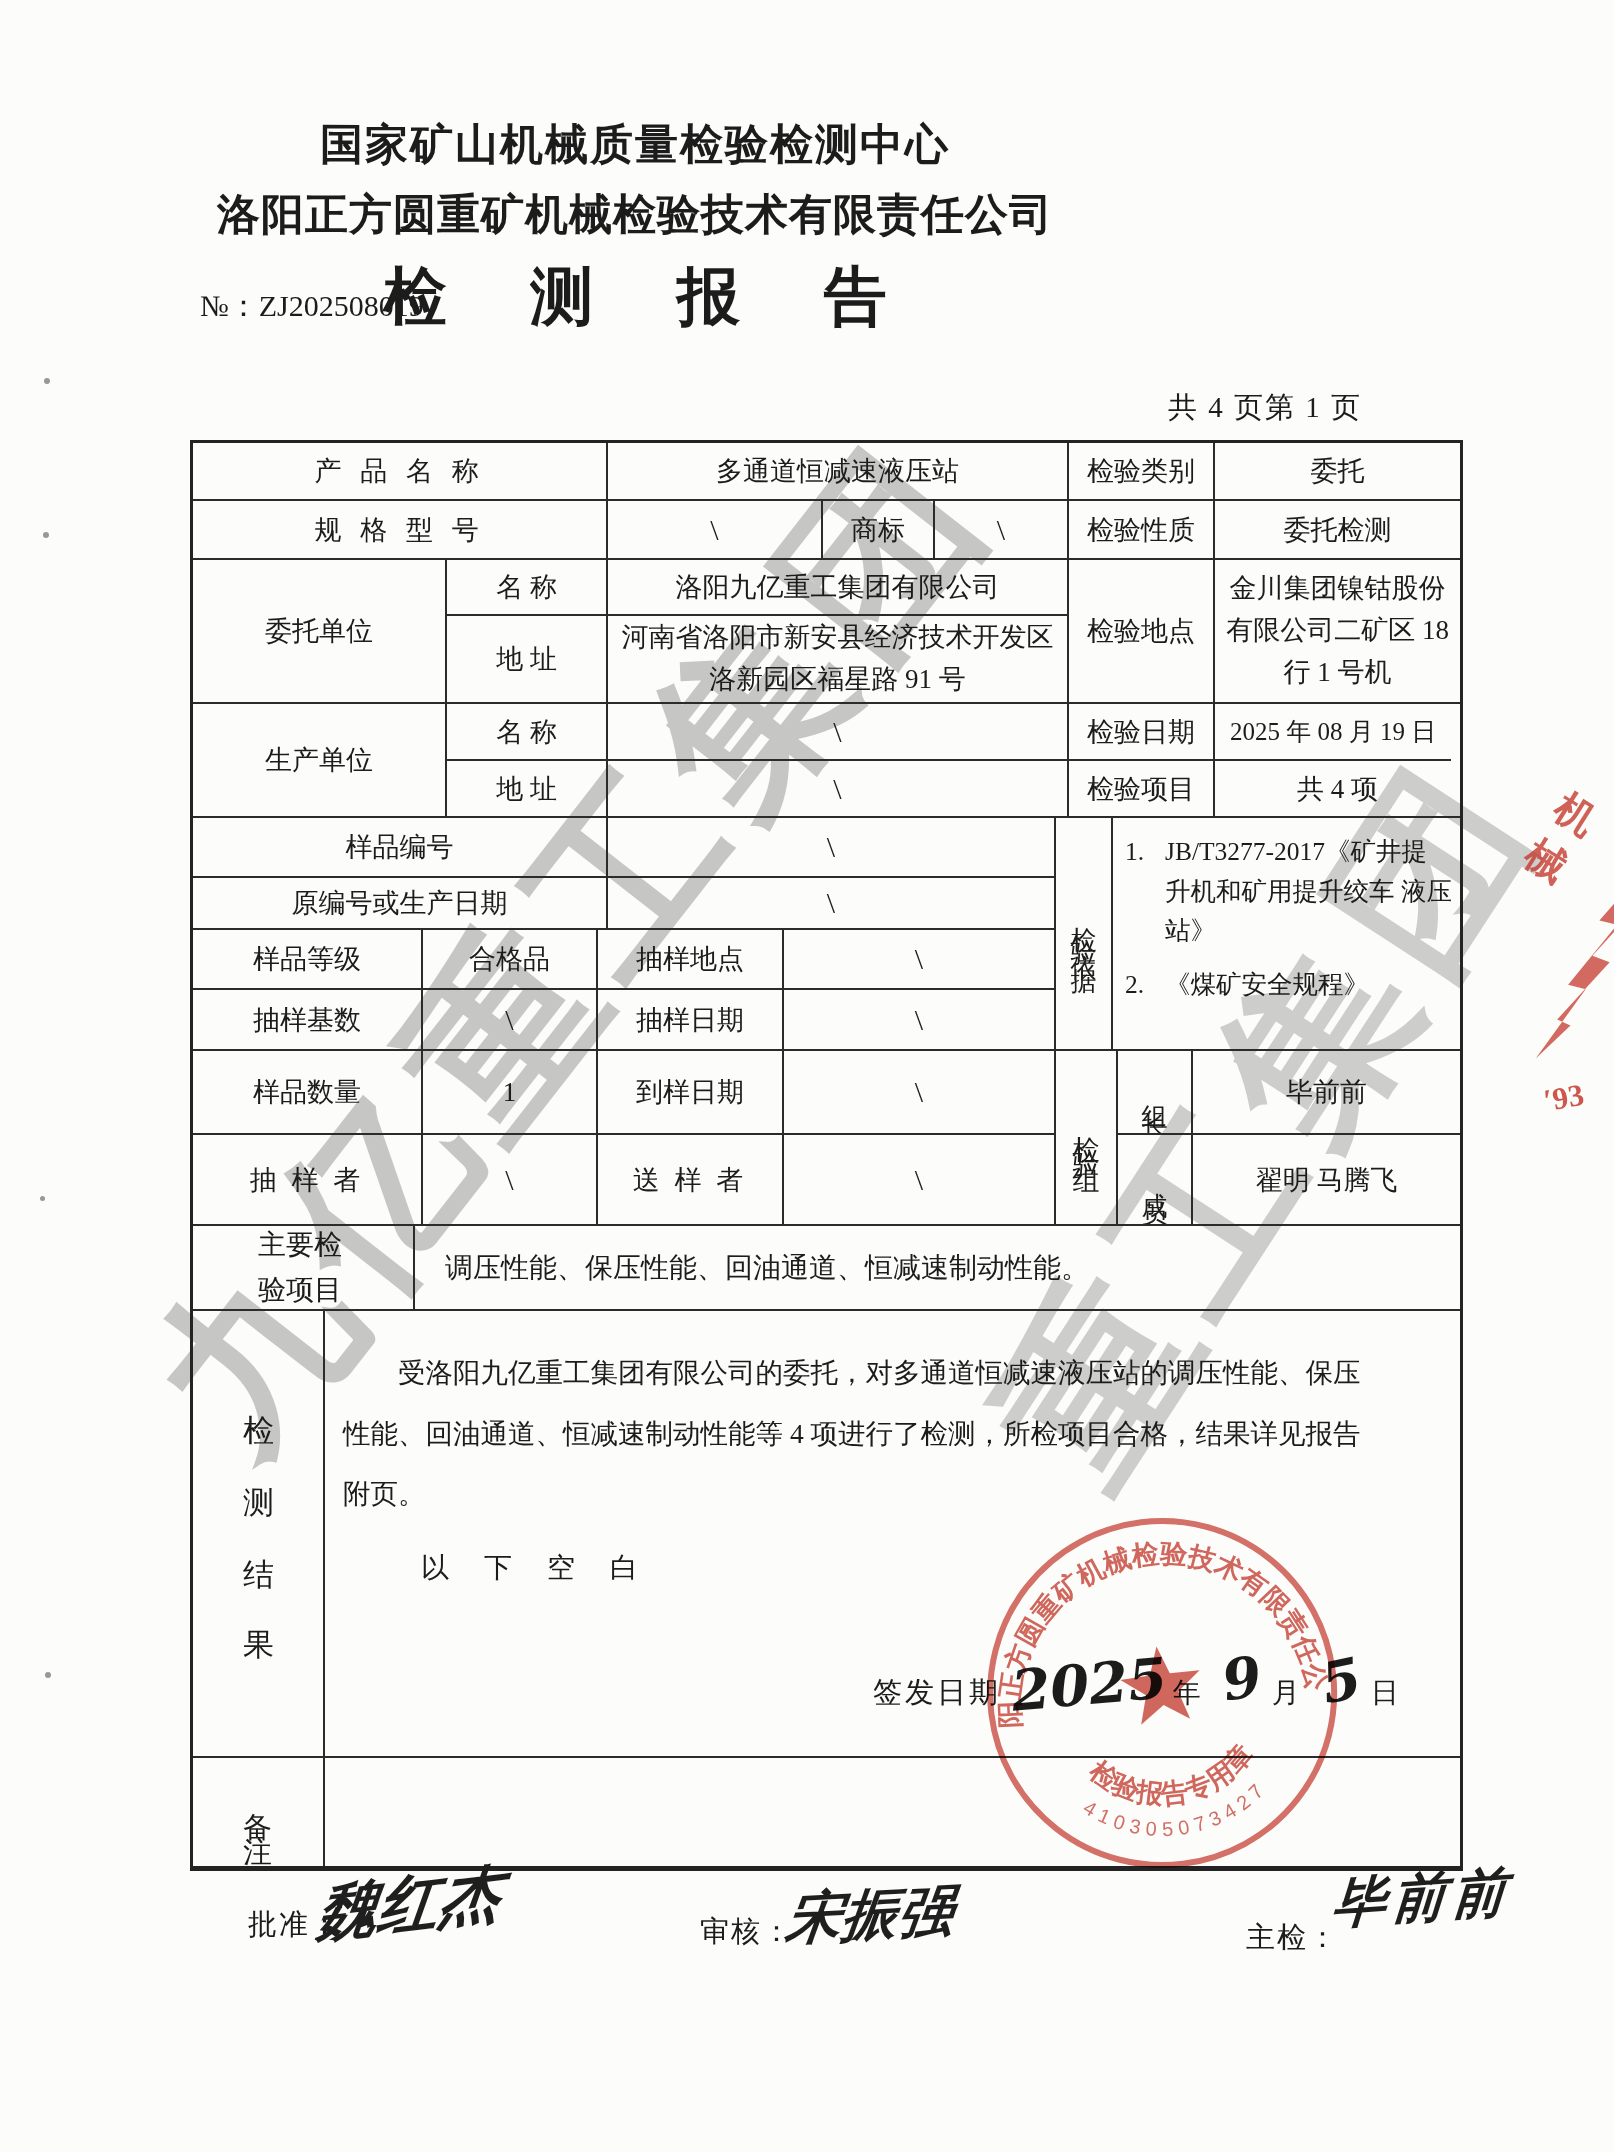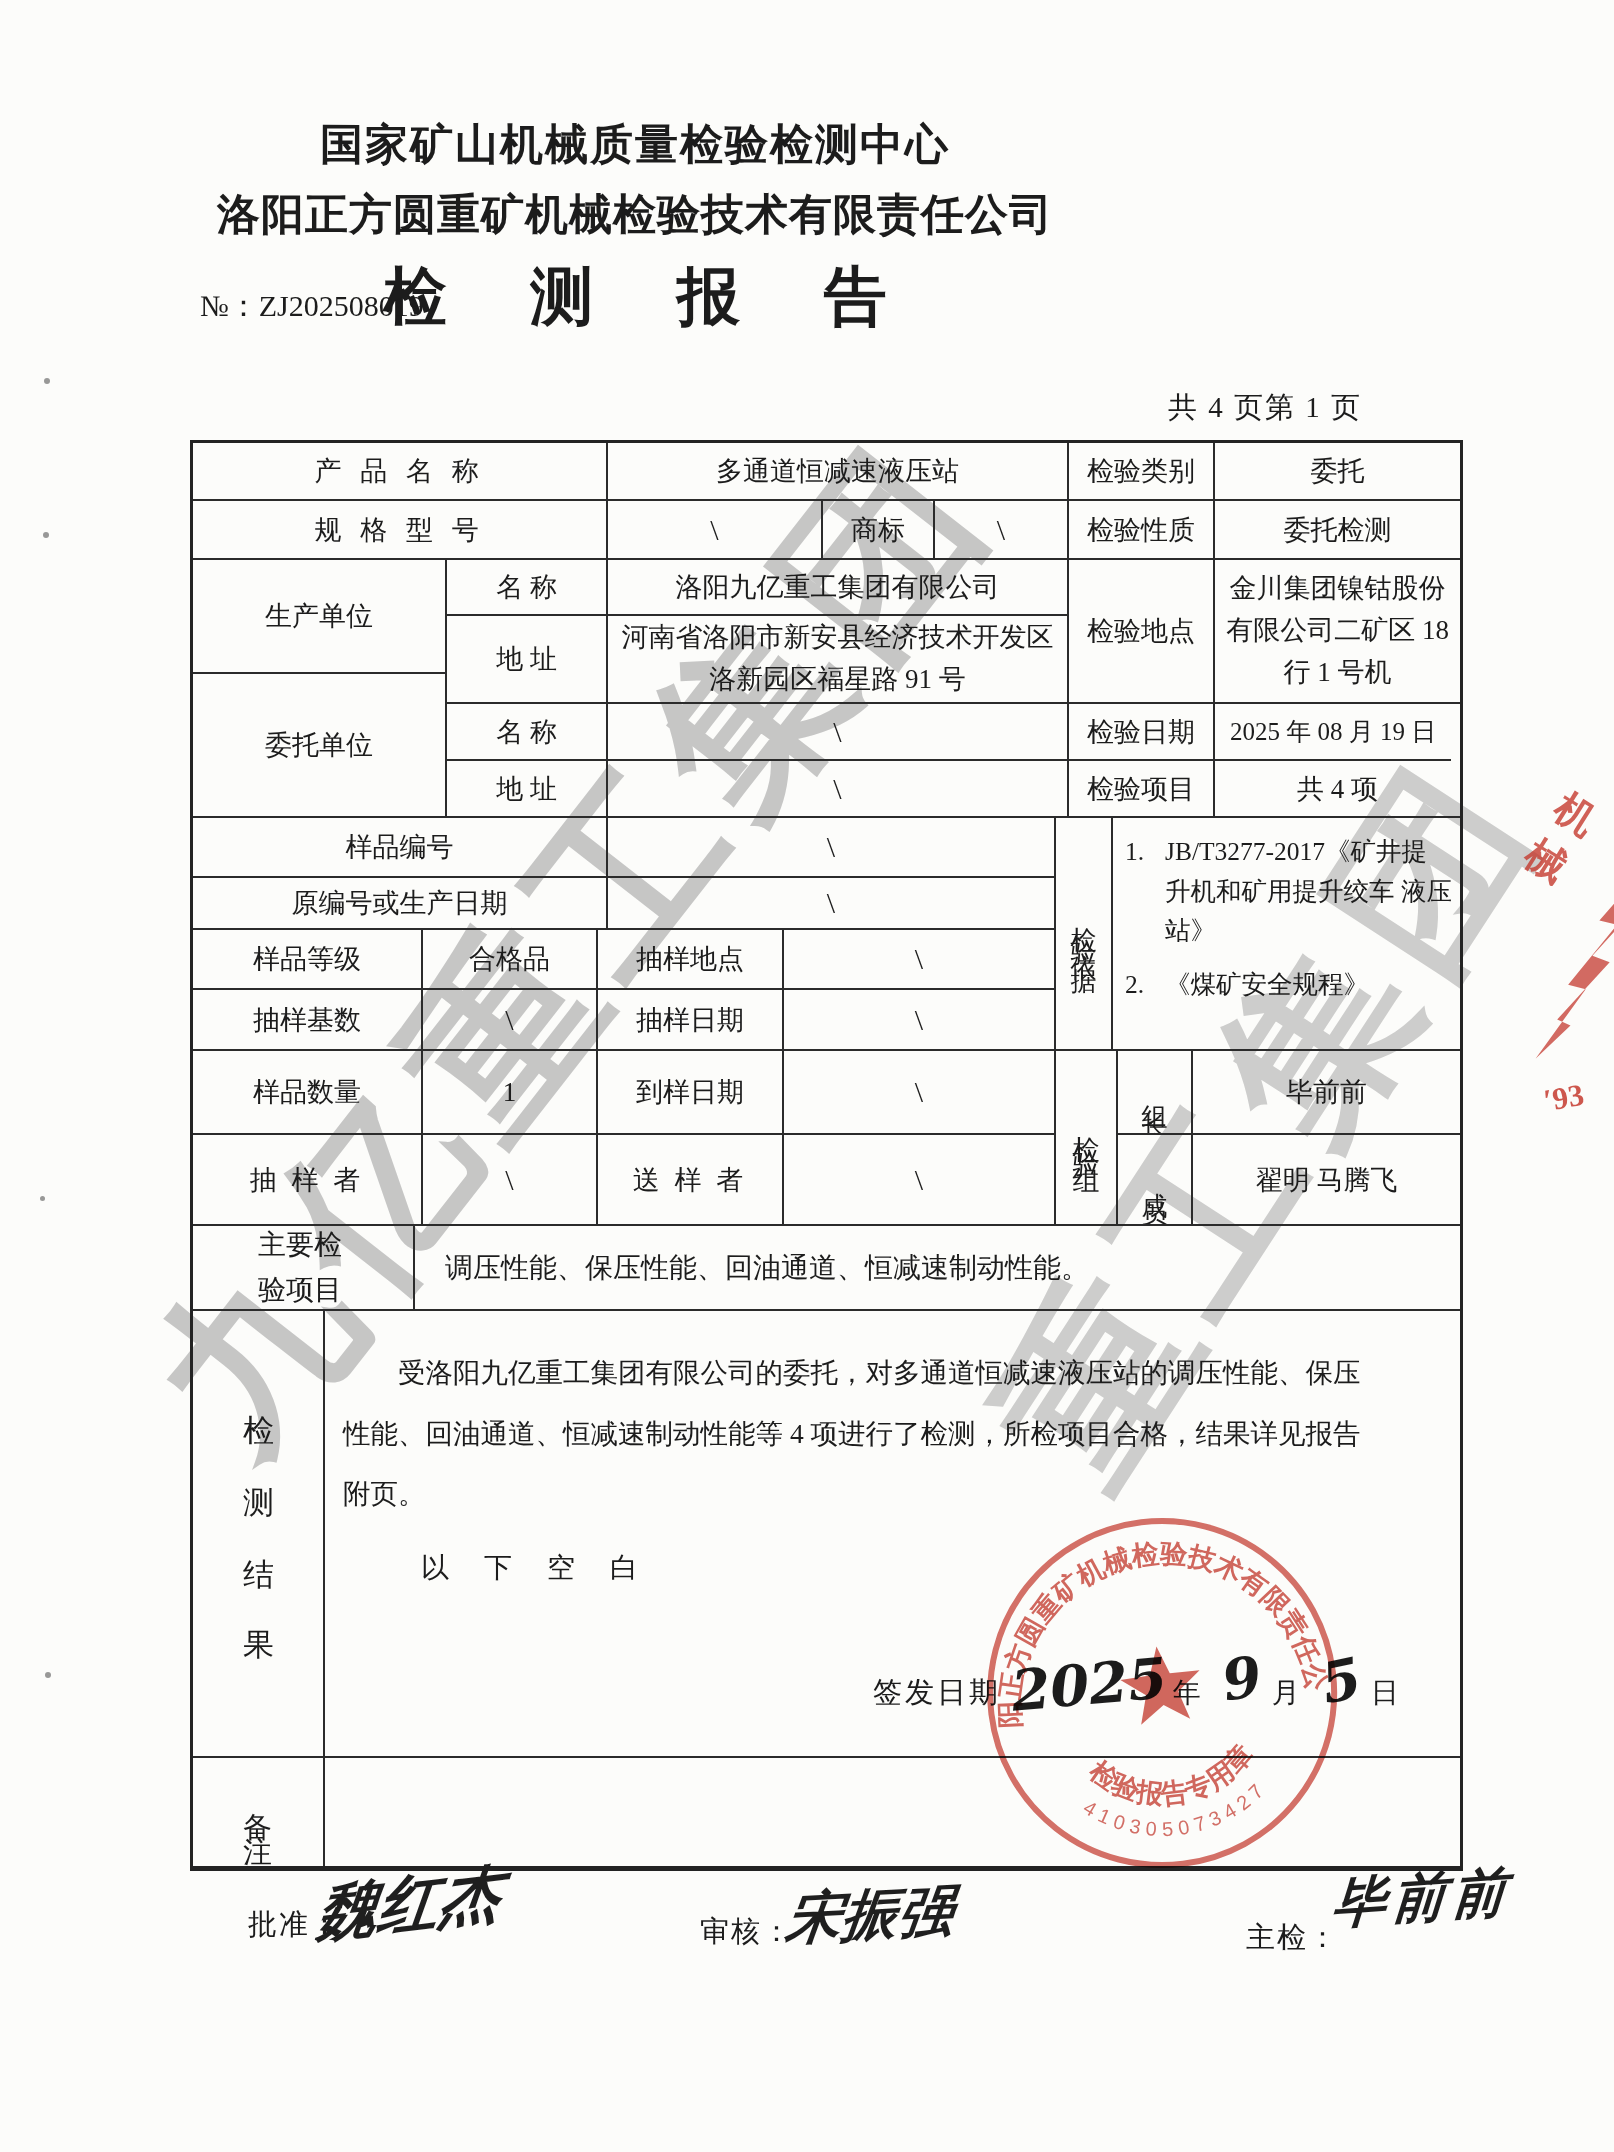--- a/index.html
+++ b/index.html
@@ -95,22 +95,22 @@
       <div class="c" style="width:415px;letter-spacing:6px">规 格 型 号</div>
       <div class="c sl" style="width:215px">\</div>
       <div class="c" style="width:112px">商标</div>
       <div class="c sl" style="width:134px">\</div>
       <div class="c" style="width:146px">检验性质</div>
       <div class="c nr" style="width:245px">委托检测</div>
     </div>
 
     <div class="row" style="height:258px">
       <div class="col" style="width:254px">
+        <div class="c" style="width:254px;height:144px">委托单位</div>
         <div class="c" style="width:254px;height:114px">生产单位</div>
-        <div class="c" style="width:254px;height:144px">委托单位</div>
       </div>
       <div class="col" style="width:622px">
         <div class="row" style="height:56px">
           <div class="c" style="width:161px">名  称</div>
           <div class="c" style="width:461px">洛阳九亿重工集团有限公司</div>
         </div>
         <div class="row" style="height:88px">
           <div class="c" style="width:161px">地  址</div>
           <div class="c" style="width:461px;padding:0 10px;line-height:1.55">河南省洛阳市新安县经济技术开发区洛新园区福星路 91 号</div>
         </div>

